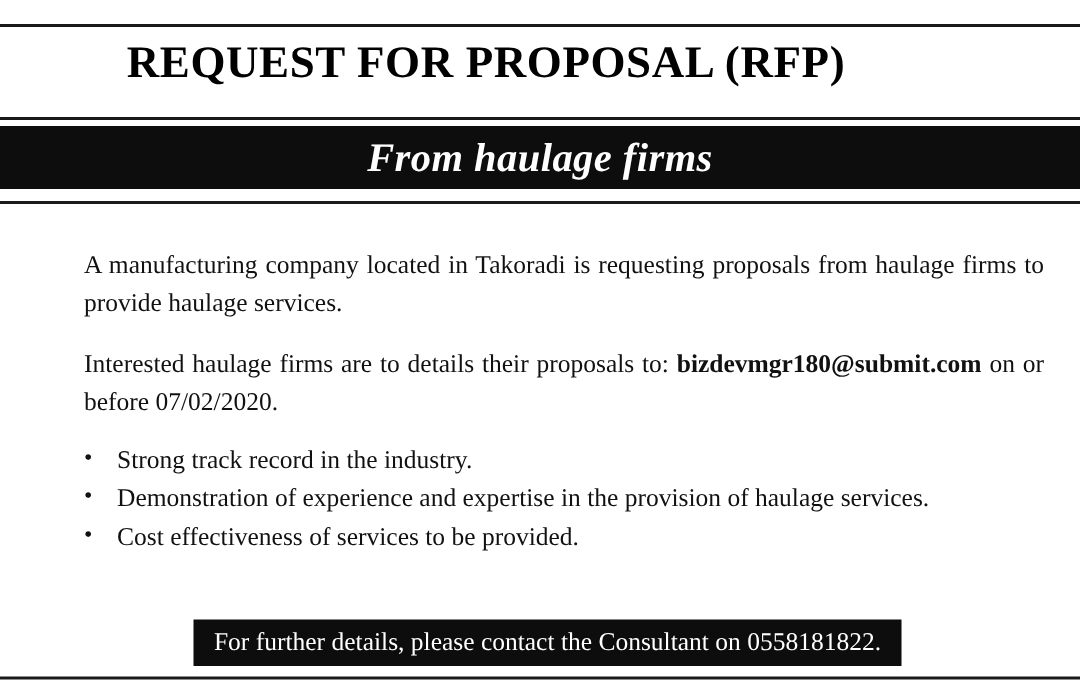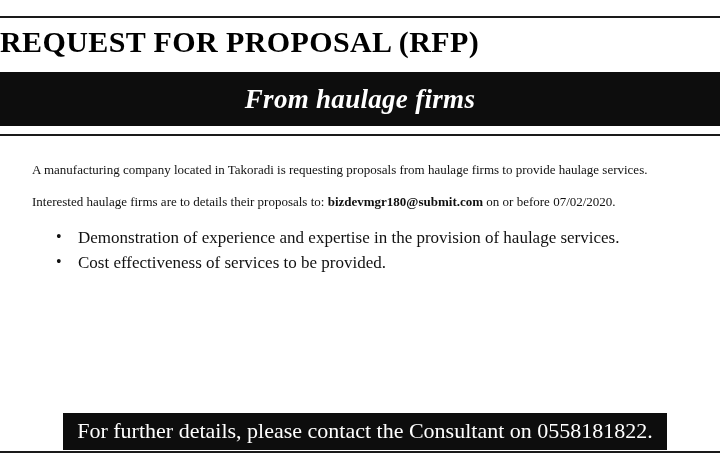--- a/index.html
+++ b/index.html
@@ -24,44 +24,44 @@
     top: 16px;
     width: 720px;
     height: 2px;
     background: #1a1a1a;
   }
   .title-block {
     position: absolute;
     left: 0;
     top: 24px;
     width: 648px;
-    text-align: left;
+    text-align: center;
   }
   .doc-title {
     font-family: "Liberation Serif", serif;
     font-weight: bold;
     font-size: 30px;
     letter-spacing: 0.4px;
     color: #000000;
     line-height: 1.2;
   }
   .rule-under-title {
     position: absolute;
     left: 0;
     top: 78px;
     width: 720px;
     height: 2px;
     background: #1a1a1a;
   }
   .banner {
     position: absolute;
     left: 0;
-    top: 72px;
+    top: 84px;
     width: 720px;
-    height: 54px;
+    height: 42px;
     background: #0d0d0d;
     display: flex;
     align-items: center;
     justify-content: center;
   }
   .banner-text {
     font-family: "Liberation Serif", serif;
     font-weight: bold;
     font-style: italic;
     font-size: 27px;
@@ -77,25 +77,26 @@
     background: #1a1a1a;
   }
   .body-area {
     position: absolute;
     left: 32px;
     top: 148px;
     width: 664px;
   }
   .para {
     font-family: "Liberation Serif", serif;
-    font-size: 13px;
+    font-size: 17px;
     color: #111111;
     line-height: 1.45;
     text-align: justify;
     margin-bottom: 13px;
+    margin-left: 24px;
   }
   .email {
     font-weight: bold;
   }
   .criteria-intro {
     font-family: "Liberation Serif", serif;
     font-size: 17px;
     color: #111111;
     margin-bottom: 8px;
   }
@@ -124,21 +125,21 @@
     left: 0;
     top: 413px;
     width: 720px;
     display: flex;
     justify-content: center;
   }
   .footer-box {
     background: #0d0d0d;
     color: #ffffff;
     font-family: "Liberation Serif", serif;
-    font-size: 22px;
+    font-size: 17px;
     padding: 5px 14px 6px 14px;
     white-space: nowrap;
     margin-left: 10px;
   }
   .rule-bottom {
     position: absolute;
     left: 0;
     bottom: 6px;
     width: 720px;
     height: 2px;
@@ -166,20 +167,21 @@
 
   <div class="body-area">
 
     <p class="para">A manufacturing company located in Takoradi is requesting proposals from haulage firms to provide haulage services.</p>
 
 
     <p class="para"><span>Interested haulage firms are to details their proposals to: </span><span class="email">bizdevmgr180@submit.com</span> <span>on or before 07/02/2020.</span></p>
 
 
     <ul class="criteria">
+      <li>Strong track record in the industry.</li>
       <li>Demonstration of experience and expertise in the provision of haulage services.</li>
       <li>Cost effectiveness of services to be provided.</li>
     </ul>
 
   </div>
 
   <div class="footer-wrap">
     <div class="footer-box">For further details, please contact the Consultant on 0558181822.</div>
   </div>
 

